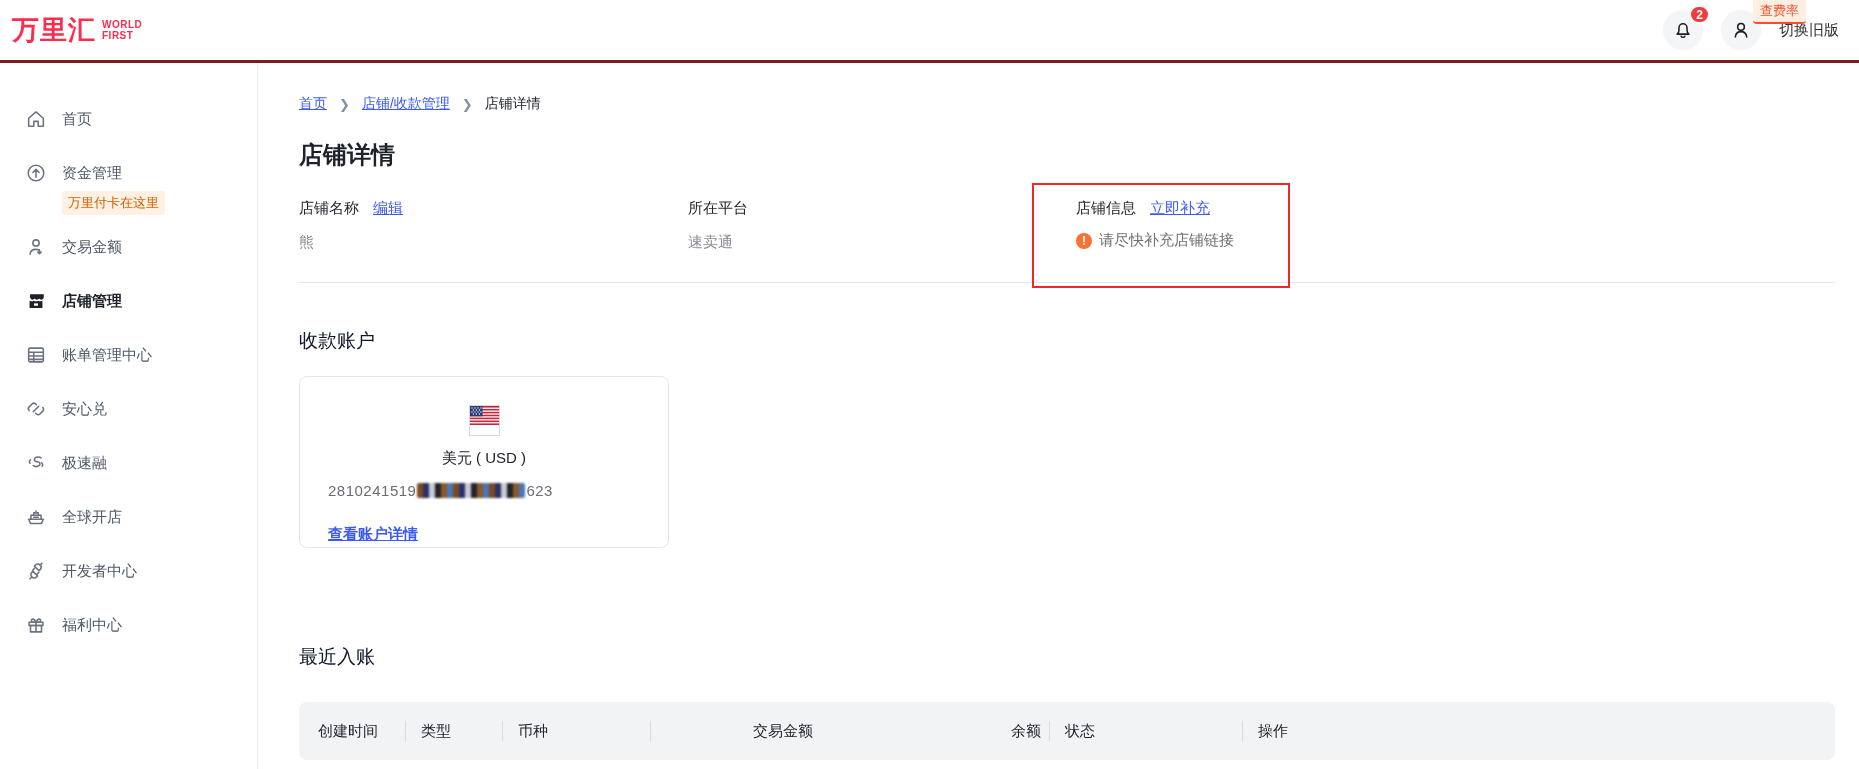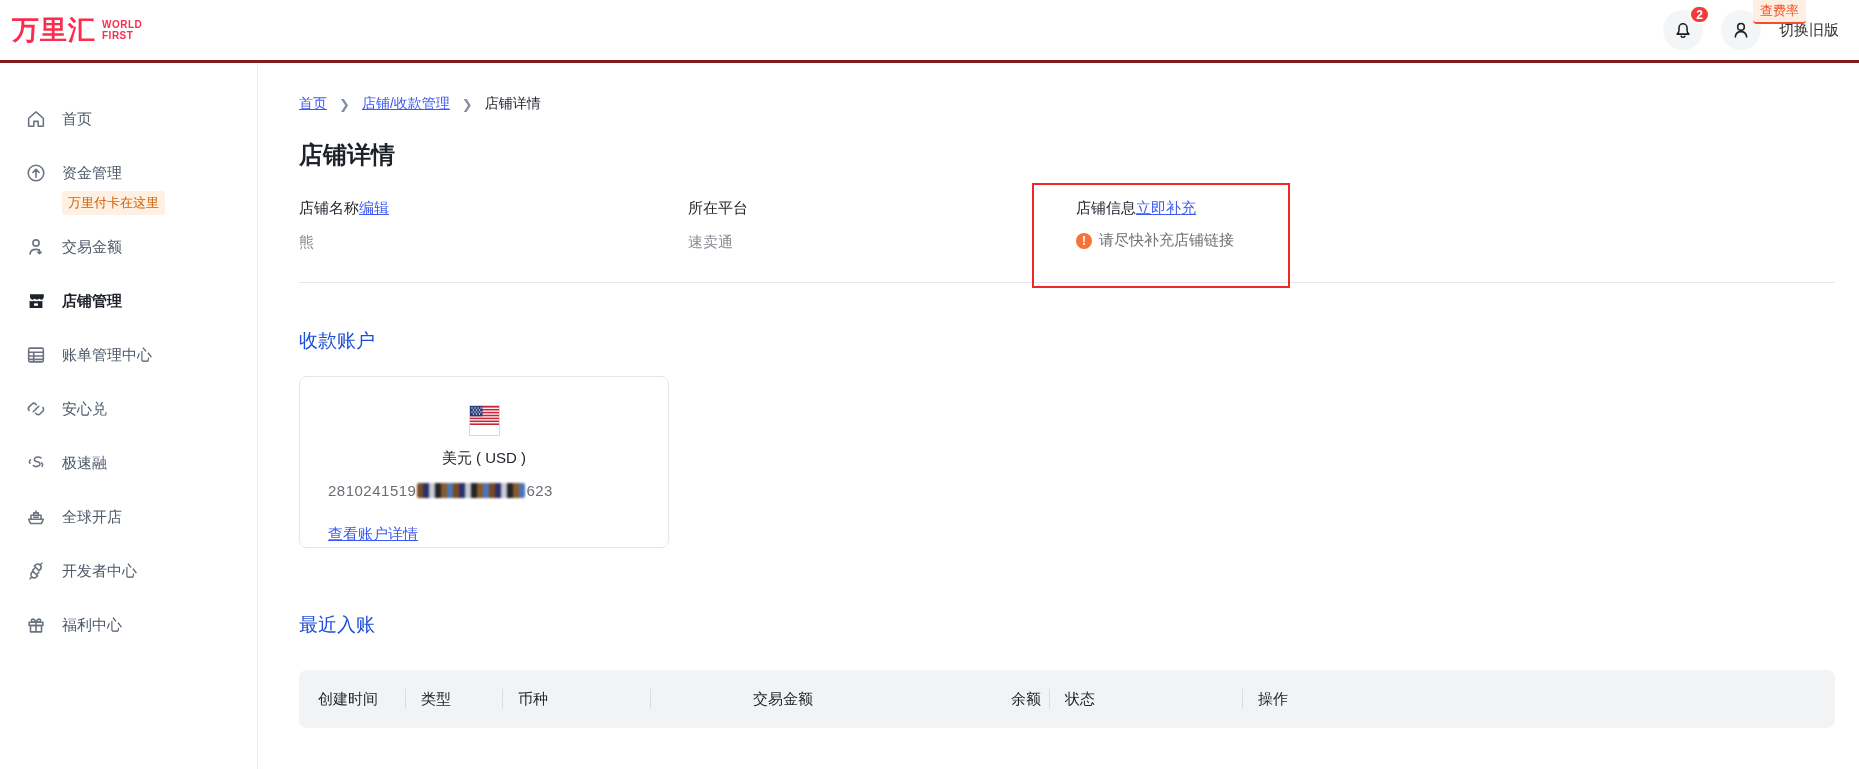--- a/index.html
+++ b/index.html
@@ -38,45 +38,45 @@
   
   .content { flex:1; position:relative; padding:26px 24px 0 41px; }
   .breadcrumb { display:flex; align-items:center; gap:12px; font-size:14px; margin-top:6px; }
   .crumb-link { color:#3d5af5; text-decoration:underline; cursor:pointer; }
   .crumb-sep { color:#86909c; font-size:13px; }
   .crumb-current { color:#1d2129; }
   .page-title { font-size:24px; font-weight:700; margin-top:26px; }
 
   .info-row { display:flex; margin-top:28px; }
   .info-col1 { width:389px; } .info-col2 { width:388px; } .info-col3 { flex:1; }
-  .info-label-line { display:flex; align-items:center; font-size:15px; }
+  .info-label-line { display:flex; align-items:center; gap:14px; font-size:15px; }
   .info-label { color:#1d2129; }
   .link { color:#3d5af5; text-decoration:underline; cursor:pointer; font-size:15px; }
   .info-value { margin-top:15px; font-size:15px; color:#878c94; }
   .warn-line { margin-top:13px; display:flex; align-items:center; gap:7px; font-size:15px; color:#6b7075; }
   .warn-ic { width:16px; height:16px; border-radius:50%; background:#f77234; color:#fff;
     font-size:12px; font-weight:700; display:flex; align-items:center; justify-content:center; flex:0 0 16px; }
   .annotation-box { position:absolute; left:774px; top:120px; width:258px; height:105px;
     border:2px solid #f12727; pointer-events:none; }
 
   .divider { height:1px; background:#e5e6ee; margin-top:30px; }
 
-  .section-title { font-size:19px; font-weight:500; color:#1d4ed8; }
+  .section-title { font-size:19px; font-weight:500; color:#0f172a; }
   .sec-account { margin-top:45px; }
   .account-card { margin-top:22px; width:370px; height:172px; border:1px solid #e5e6eb;
     border-radius:8px; padding:28px 28px 0; }
   .cur-line { display:flex; align-items:center; gap:13px; font-size:15px; color:#1d2129;flex-direction:column; }
   .flag { width:31px; height:21px; border:1px solid #d8d8d8; flex:0 0 31px; }
   .acct-line { margin-top:14px; display:flex; align-items:center; font-size:15px; color:#696e76; letter-spacing:.5px; }
   .mosaic { display:inline-block; width:108px; height:15px; margin:0 1px; border-radius:2px;
     color:transparent; overflow:hidden; filter:blur(1.1px);
     background:repeating-linear-gradient(90deg,#7a4a21 0 6px,#2b2f6e 6px 12px,#c8cad1 12px 18px,#23232a 18px 24px,#8a5a2a 24px 30px,#4a76b8 30px 36px); }
-  .acct-link-line { margin-top:26px; }
-
-  .sec-recent { margin-top:64px; }
+  .acct-link-line { margin-top:26px;font-weight:bold; }
+
+  .sec-recent { margin-top:96px; }
   .table-header { margin-top:32px; height:58px; background:#f2f3f5; border-radius:8px;
     display:flex; align-items:center; font-size:15px; font-weight:500; color:#1d2129; }
   .th { position:relative; display:flex; align-items:center; height:100%; padding:0 16px; }
   .th.sep::before { content:""; position:absolute; left:0; top:19px; width:1px; height:20px; background:#d9dce1; }
   .th.right { justify-content:flex-end; padding-right:8px; }
   .w-create{ width:106px; padding-left:19px; } .w-type{ width:97px; } .w-detail{ width:499px; }
   .w-ccy{ width:148px; } .w-amt{ width:171px; } .w-bal{ width:228px; }
   .w-status{ width:193px; } .w-op{ flex:1; }
 
   svg { display:block; }

